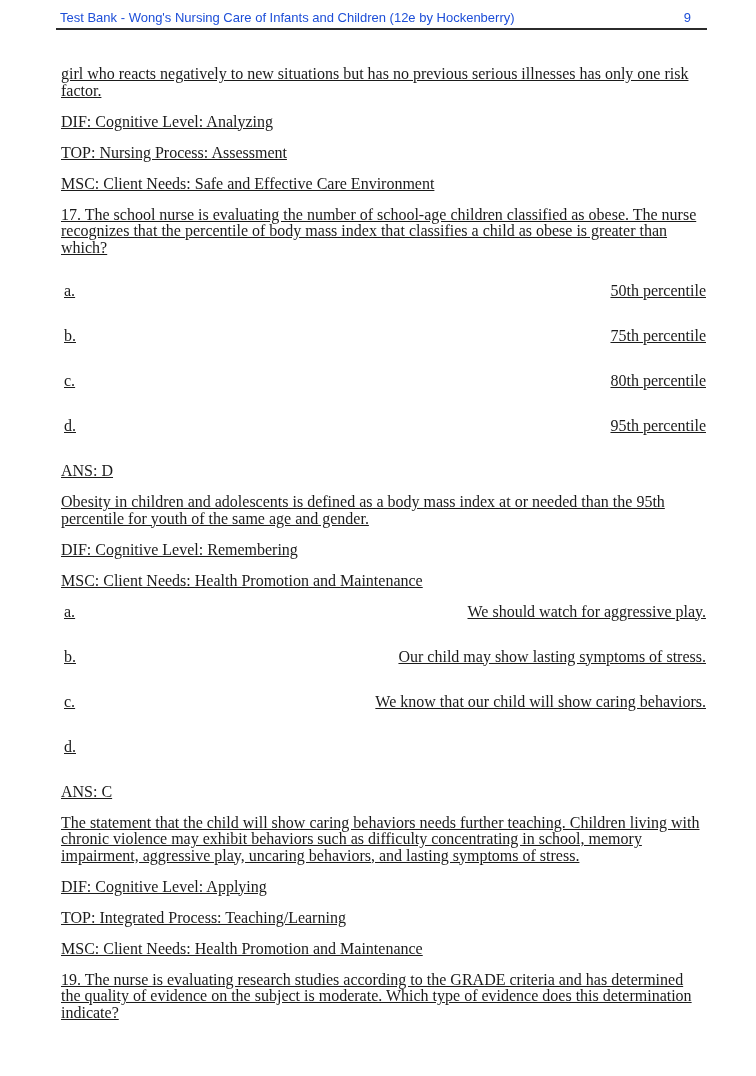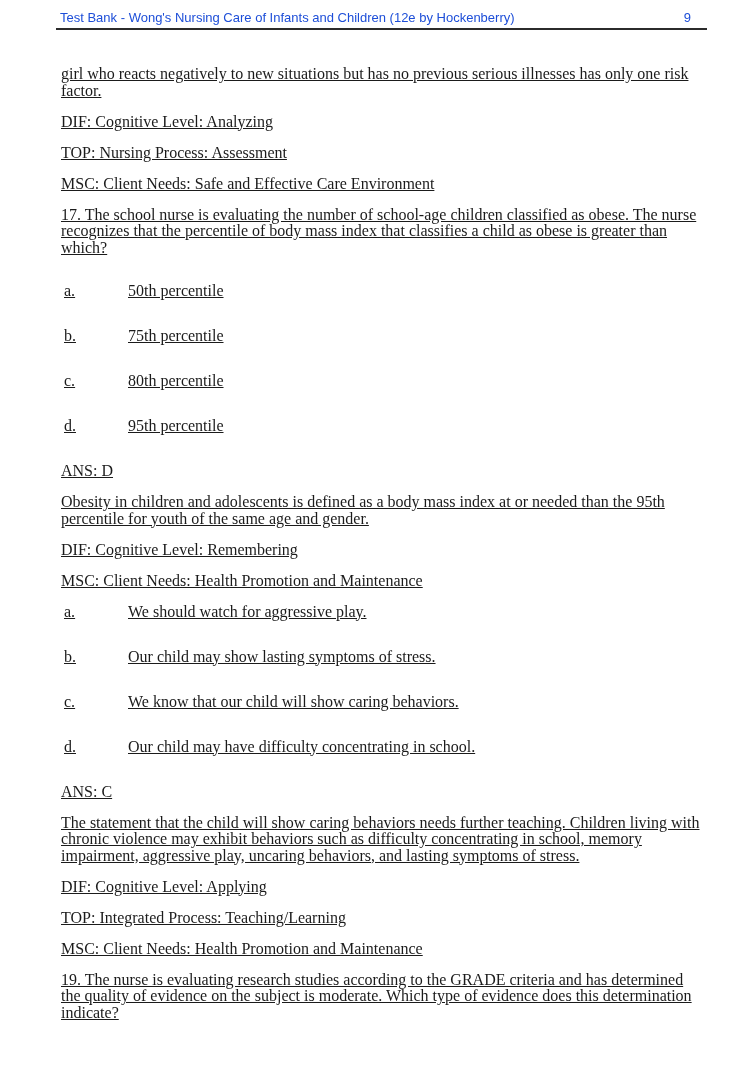--- a/index.html
+++ b/index.html
@@ -46,20 +46,21 @@
     margin-bottom: 28.5px;
   }
   .opt-letter {
     flex: none;
     width: 67px;
     padding-left: 3px;
     box-sizing: border-box;
   }
   .opt-text {
     flex: 1;
+    text-align: right;
   }
   .answer {
     margin-top: 8px;
   }
 </style>
 </head>
 <body>
 
 <div class="page-header">
   <span>Test Bank - Wong's Nursing Care of Infants and Children (12e by Hockenberry)</span>
@@ -102,21 +103,20 @@
   <div class="opt">
     <span class="opt-letter">b.</span>
     <span class="opt-text">Our child may show lasting symptoms of stress.</span>
   </div>
   <div class="opt">
     <span class="opt-letter">c.</span>
     <span class="opt-text">We know that our child will show caring behaviors.</span>
   </div>
   <div class="opt">
     <span class="opt-letter">d.</span>
-    <span class="opt-text">Our child may have difficulty concentrating in school.</span>
   </div>
   <p class="para answer">ANS: C</p>
   <p class="para">The statement that the child will show caring behaviors needs further teaching. Children living with chronic violence may exhibit behaviors such as difficulty concentrating in school, memory impairment, aggressive play, uncaring behaviors, and lasting symptoms of stress.</p>
   <p class="para">DIF: Cognitive Level: Applying</p>
   <p class="para">TOP: Integrated Process: Teaching/Learning</p>
   <p class="para">MSC: Client Needs: Health Promotion and Maintenance</p>
 
   <p class="para">19. The nurse is evaluating research studies according to the GRADE criteria and has determined the quality of evidence on the subject is moderate. Which type of evidence does this determination indicate?</p>
 
 </div>

